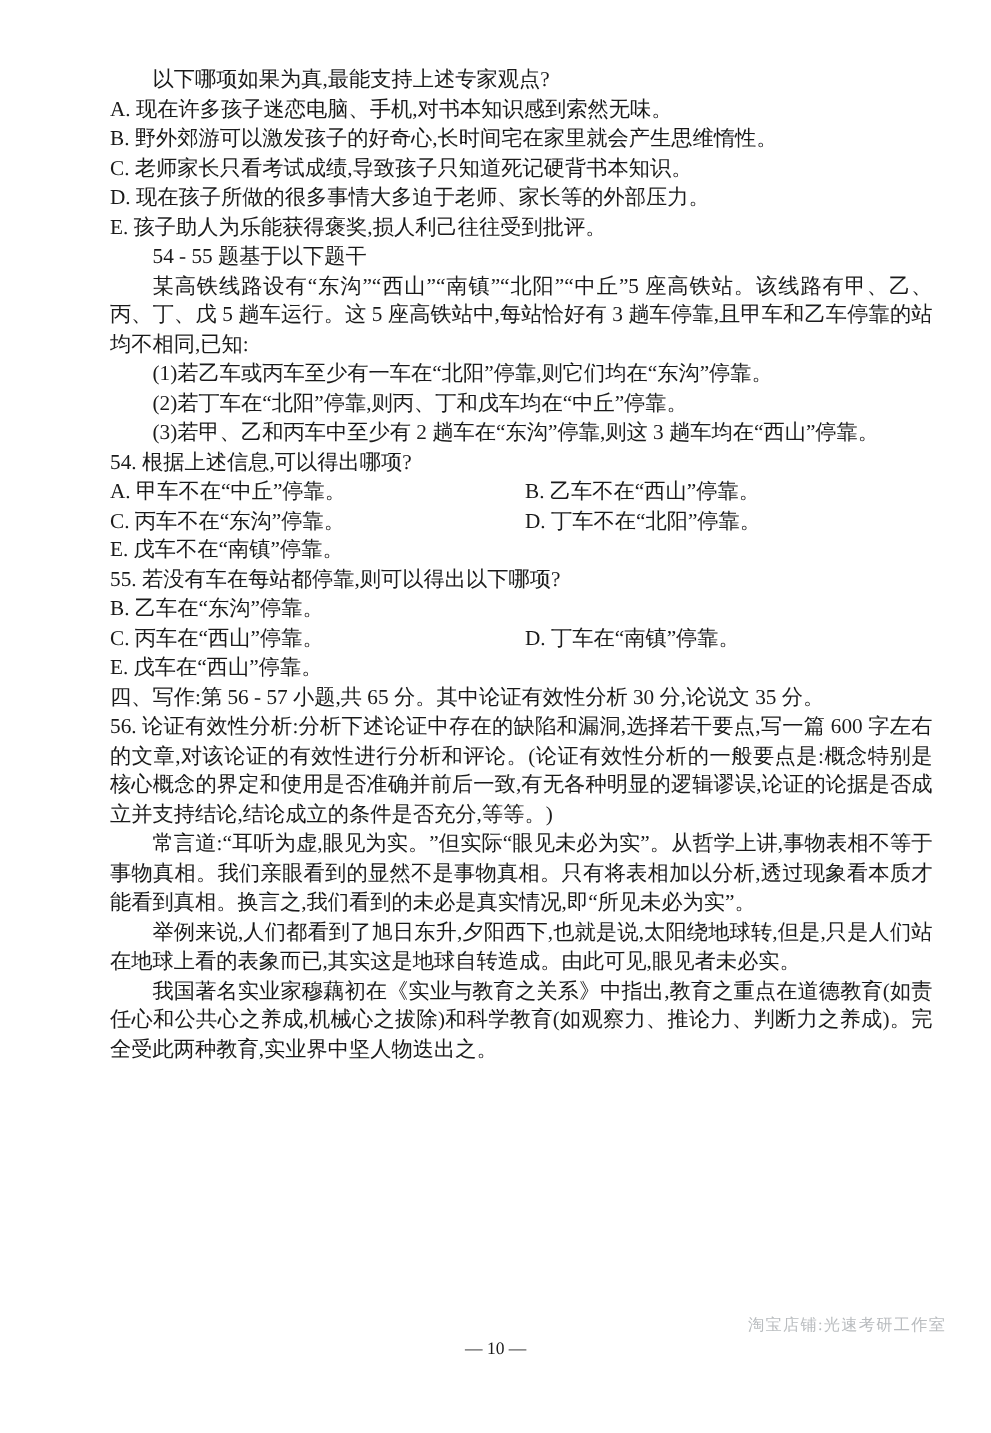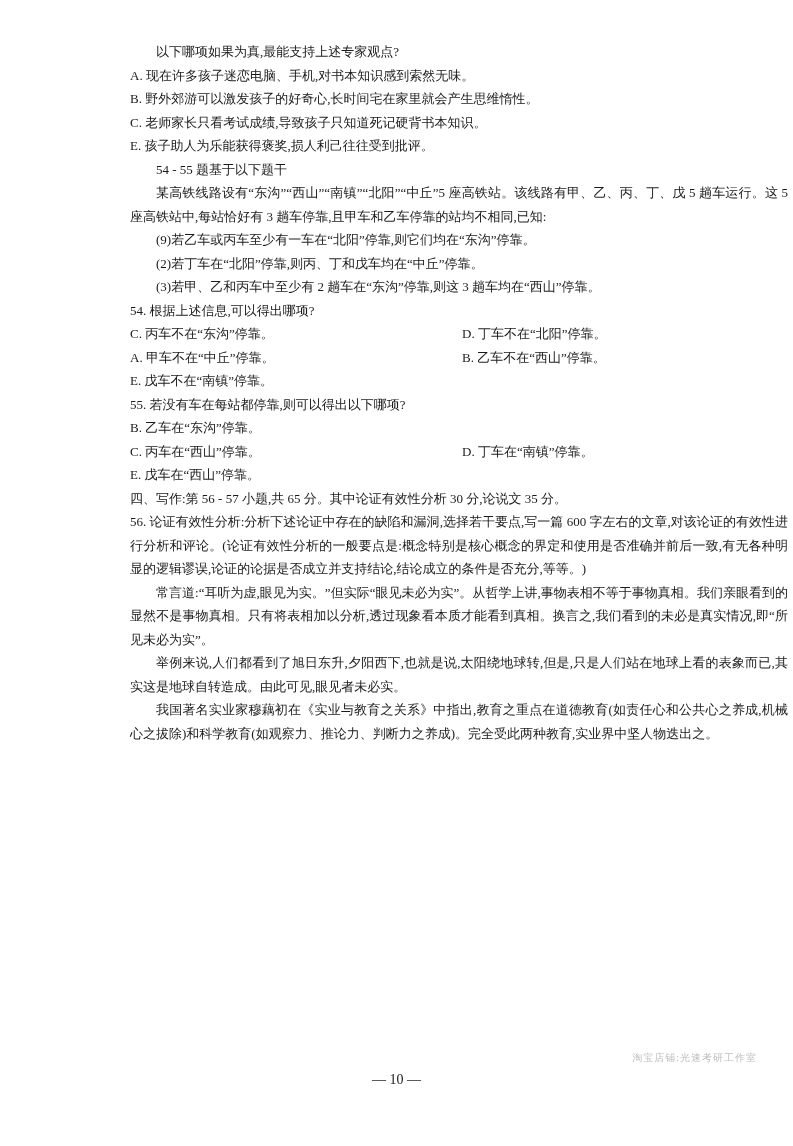--- a/index.html
+++ b/index.html
@@ -6,39 +6,38 @@
   html, body { width: 793px; height: 1146px; }
   body {
     background: #ffffff;
     color: #1a1a1a;
     font-family: "Liberation Serif", "DejaVu Serif", serif;
     position: relative;
     overflow: hidden;
   }
   .content {
     position: absolute;
-    top: 40px;
+    top: 52px;
     left: 88px;
     width: 658px;
-    font-size: 13px;
+    font-size: 17px;
     line-height: 23.5px;
-    margin-left: 42px;
   }
   .content p { text-align: justify; }
   .indent { text-indent: 2em; }
   .bold { font-weight: normal; }
   .opt-row { display: flex; }
   .opt-row .cell { width: 332px; }
   .opt-row .cell:last-child { width: 326px; }
   .watermark {
     position: absolute;
     top: 1051px;
     right: 36px;
     color: #b9bcbf;
-    font-size: 10px;
+    font-size: 13px;
     letter-spacing: 1px;
   }
   .pageno {
     position: absolute;
     top: 1072px;
     left: 0;
     width: 100%;
     text-align: center;
     font-size: 14px;
   }
@@ -46,36 +45,37 @@
 </head>
 <body>
 
 <div class="page">
   <main class="content">
 
     <p class="indent">以下哪项如果为真,最能支持上述专家观点?</p>
     <p>A. 现在许多孩子迷恋电脑、手机,对书本知识感到索然无味。</p>
     <p>B. 野外郊游可以激发孩子的好奇心,长时间宅在家里就会产生思维惰性。</p>
     <p>C. 老师家长只看考试成绩,导致孩子只知道死记硬背书本知识。</p>
+    <p>D. 现在孩子所做的很多事情大多迫于老师、家长等的外部压力。</p>
     <p>E. 孩子助人为乐能获得褒奖,损人利己往往受到批评。</p>
 
     <p class="indent">54 - 55 题基于以下题干</p>
     <p class="indent">某高铁线路设有“东沟”“西山”“南镇”“北阳”“中丘”5 座高铁站。该线路有甲、乙、丙、丁、戊 5 趟车运行。这 5 座高铁站中,每站恰好有 3 趟车停靠,且甲车和乙车停靠的站均不相同,已知:</p>
-    <p class="indent">(9)若乙车或丙车至少有一车在“北阳”停靠,则它们均在“东沟”停靠。</p>
+    <p class="indent">(1)若乙车或丙车至少有一车在“北阳”停靠,则它们均在“东沟”停靠。</p>
     <p class="indent">(2)若丁车在“北阳”停靠,则丙、丁和戊车均在“中丘”停靠。</p>
     <p class="indent">(3)若甲、乙和丙车中至少有 2 趟车在“东沟”停靠,则这 3 趟车均在“西山”停靠。</p>
 
     <p>54. 根据上述信息,可以得出哪项?</p>
     <div class="opt-row">
+      <span class="cell">A. 甲车不在“中丘”停靠。</span>
+      <span class="cell">B. 乙车不在“西山”停靠。</span>
+    </div>
+    <div class="opt-row">
       <span class="cell">C. 丙车不在“东沟”停靠。</span>
       <span class="cell">D. 丁车不在“北阳”停靠。</span>
-    </div>
-    <div class="opt-row">
-      <span class="cell">A. 甲车不在“中丘”停靠。</span>
-      <span class="cell">B. 乙车不在“西山”停靠。</span>
     </div>
     <p>E. 戊车不在“南镇”停靠。</p>
 
     <p>55. 若没有车在每站都停靠,则可以得出以下哪项?</p>
     <div class="opt-row">
       <span class="cell">B. 乙车在“东沟”停靠。</span>
     </div>
     <div class="opt-row">
       <span class="cell">C. 丙车在“西山”停靠。</span>
       <span class="cell">D. 丁车在“南镇”停靠。</span>

